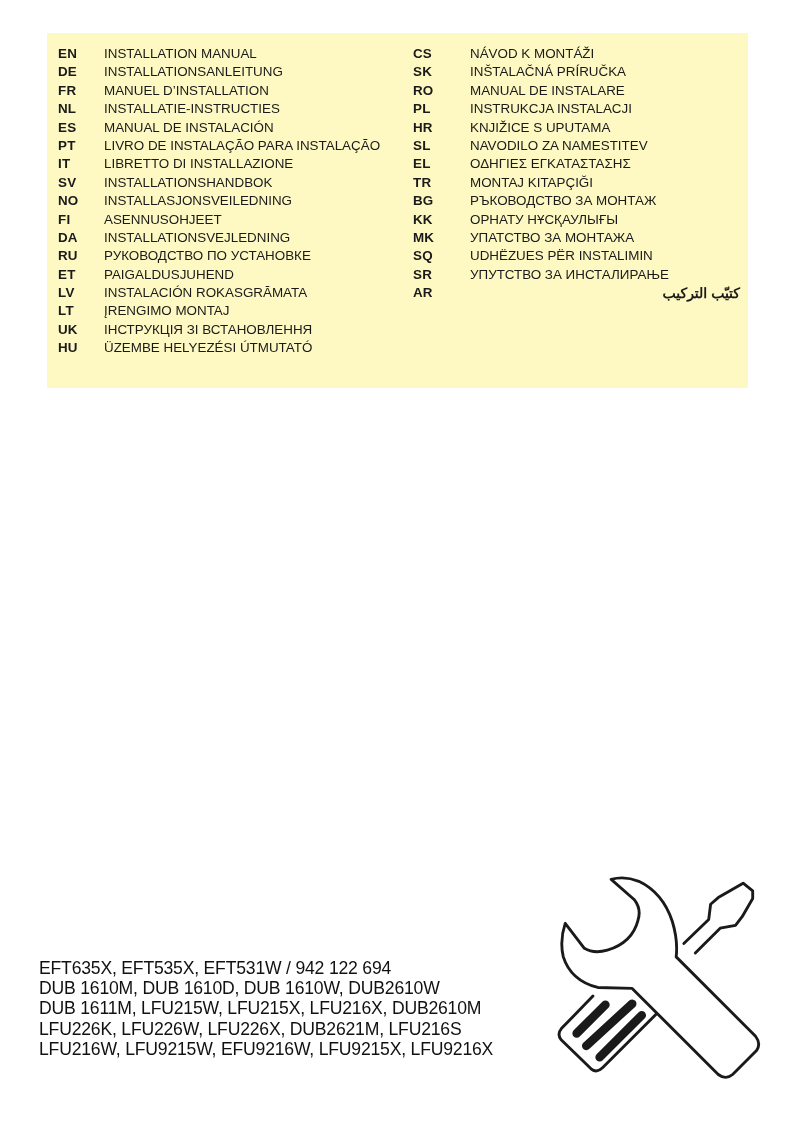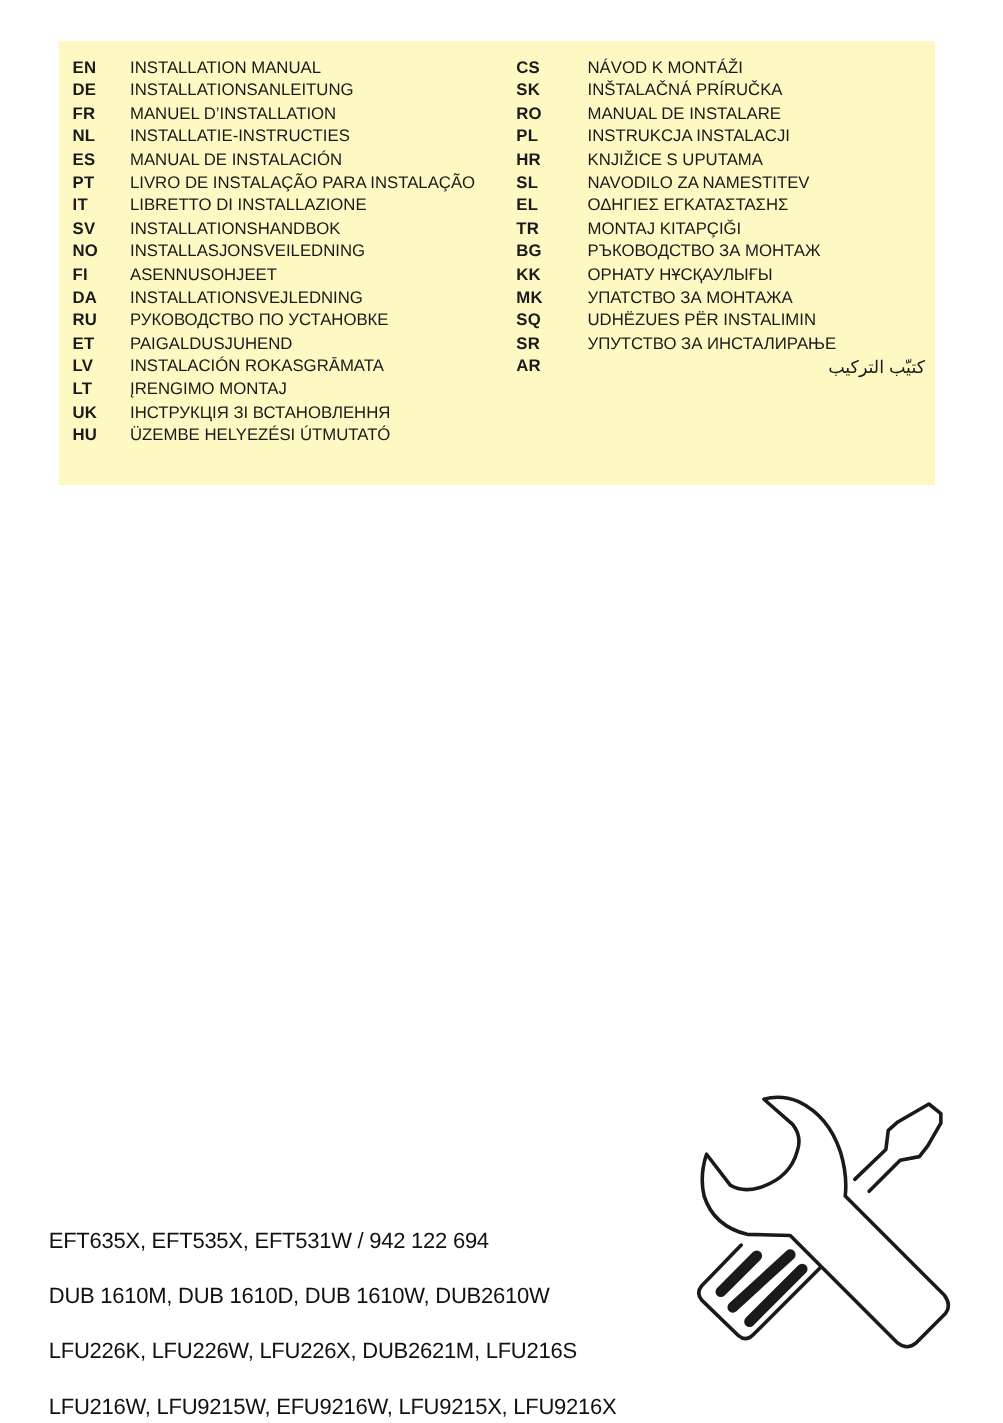--- a/index.html
+++ b/index.html
@@ -13,26 +13,26 @@
     }
     .col { position: absolute; top: 12px; }
     .col.left { left: 11px; }
     .col.right { left: 366px; }
     .row {
       height: 18.4px; line-height: 18.4px; font-size: 13.4px; white-space: nowrap; position: relative;
     }
     .code { position: absolute; left: 0; font-weight: bold; letter-spacing: 0.2px; }
     .col.left .text { position: absolute; left: 46px; }
     .col.right .text { position: absolute; left: 33px; margin-left: 24px; }
-    .text.rtl { left: auto !important; right: -327px; direction: rtl; font-size: 14px; font-weight: normal; }
+    .text.rtl { left: auto !important; right: -327px; direction: rtl; font-size: 14px; font-weight: bold; }
     .models {
       position: absolute; left: 39px; top: 958px; font-size: 17.6px; line-height: 20.2px;
       color: #111; letter-spacing: -0.2px;
     }
-    .models div { white-space: nowrap; margin-top: 24px; }
+    .models div { white-space: nowrap; }
     .tools-icon { position: absolute; left: 548px; top: 866px; width: 220px; height: 220px; }
   </style>
 </head>
 <body>
 
 <div class="lang-box">
   <div class="col left">
     <div class="row">
         <span class="code">EN</span>
         <span class="text">INSTALLATION MANUAL</span>
@@ -159,20 +159,21 @@
     <div class="row">
         <span class="code">AR</span>
         <span class="text rtl">كتيّب التركيب</span>
       </div>
   </div>
 </div>
 
 <div class="models">
   <div>EFT635X, EFT535X, EFT531W / 942 122 694</div>
   <div>DUB 1610M, DUB 1610D, DUB 1610W, DUB2610W</div>
+  <div>DUB 1611M, LFU215W, LFU215X, LFU216X, DUB2610M</div>
   <div>LFU226K, LFU226W, LFU226X, DUB2621M, LFU216S</div>
   <div>LFU216W, LFU9215W, EFU9216W, LFU9215X, LFU9216X</div>
 </div>
 
 <div class="tools-icon">
   <svg width="220" height="220" viewBox="0 0 230 230" fill="none" stroke="#1a1a1a" stroke-width="3" stroke-linejoin="round" stroke-linecap="round">
 
     <path d="M142 81 L168 56 L170 40 L178 33 L204 18 L214 26 L214 34 L203 53 L196 62 L180 65 L154 91"></path>
 
     <path d="M47 136 L14 170 Q9 176 14 182 L45 212 Q51 217 57 211 L115 153"></path>

